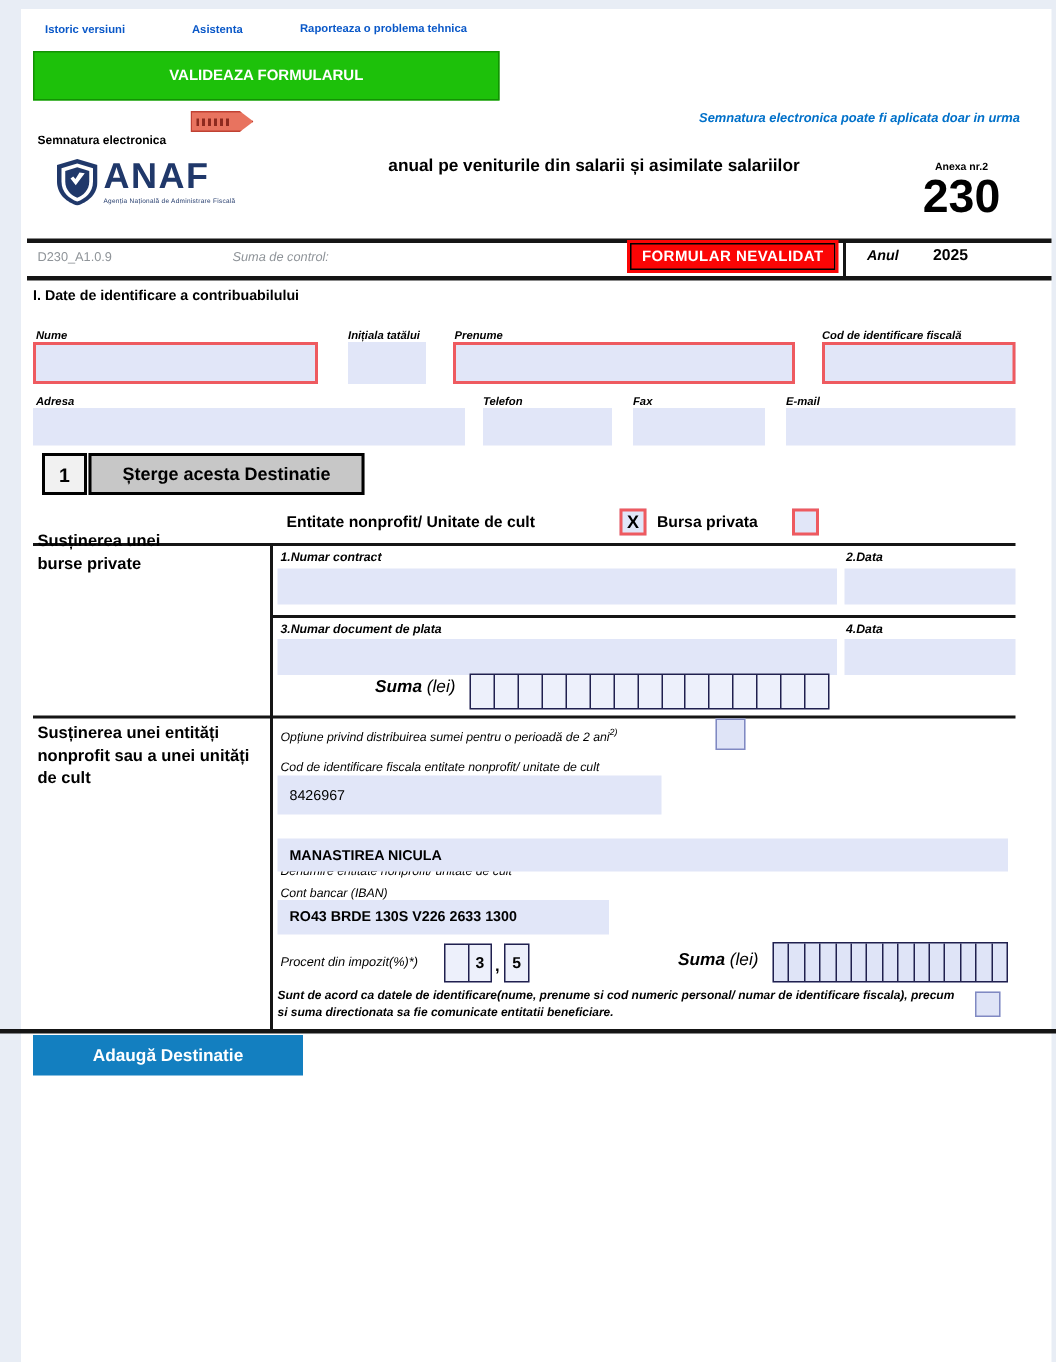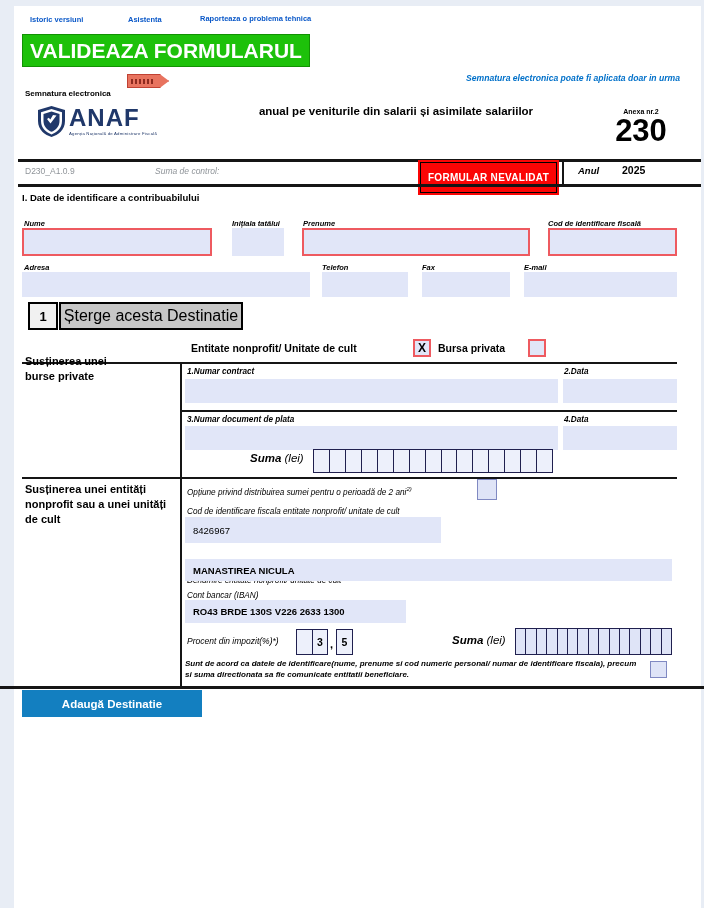--- a/index.html
+++ b/index.html
@@ -1,49 +1,49 @@
 <!DOCTYPE html>
 <html><head>
 <meta charset="utf-8">
 <style>
   * { margin:0; padding:0; box-sizing:border-box; }
   html,body { width:704px; height:908px; }
   body { font-family:"Liberation Sans", sans-serif; background:#ffffff; position:relative; overflow:hidden; }
   .strip { position:absolute; background:#e8edf5; }
   .abs { position:absolute; }
   .link { color:#0a58c8; font-size:7.5px; font-weight:bold; text-decoration:none; cursor:pointer; }
-  .validate-btn { left:22px; top:34px; width:288px; height:33px; background:#1dc10a; border:1px solid #129203;
-                  color:#ffffff; font-size:21px; font-weight:bold; display:flex; align-items:center; justify-content:center; }
+  .validate-btn { left:22px; top:34px; width:311px; height:33px; background:#1dc10a; border:1px solid #129203;
+                  color:#ffffff; font-size:10px; font-weight:bold; display:flex; align-items:center; justify-content:center; }
   .sig-label { left:25px; top:89px; font-size:8px; font-weight:bold; color:#000; }
   .sign-arrow { left:127px; top:74px; width:42px; height:14px; background:#e8735f; border:1px solid #c04133;
                 clip-path:polygon(0 0, 78% 0, 100% 50%, 78% 100%, 0 100%); display:flex; align-items:center; }
   .sign-arrow .marks { width:22px; height:5px; margin-left:3px;
                 background:repeating-linear-gradient(90deg,#8e2a1f 0 2px,transparent 2px 4px); }
   .blue-note { left:440px; top:72px; width:240px; text-align:right; color:#0070c9; font-size:8.6px;
                font-style:italic; font-weight:bold; line-height:13px; }
   .logo-wrap { left:38px; top:106px; display:flex; align-items:flex-start; gap:4px; }
   .logo-text { color:#20386a; font-size:24px; font-weight:800; letter-spacing:1px; line-height:24px; }
   .logo-sub { color:#20386a; font-size:4.3px; margin-top:1px; letter-spacing:0.2px; }
   .form-title { left:180px; top:103px; width:432px; text-align:center; font-size:11.5px; font-weight:bold; line-height:16px; color:#000; }
   .annex { left:600px; top:108px; width:82px; text-align:center; }
   .annex .small { font-size:7px; font-weight:bold; }
   .annex .big { font-size:31px; font-weight:800; line-height:31px; }
   .rule { position:absolute; background:#151515; }
   .gray-txt { color:#8f9499; font-size:8.5px; }
-  .status-box { left:420px; top:162px; width:137px; height:31px; background:#fb0505; border:1px solid #000;
+  .status-box { left:420px; top:162px; width:137px; height:18px; background:#fb0505; border:1px solid #000;
                 outline:2px solid #fb0505; color:#fff; font-size:10px; font-weight:bold;
                 display:flex; align-items:center; justify-content:center; letter-spacing:0.3px; }
   .sec-head { left:22px; top:192px; font-size:9.5px; font-weight:bold; }
   .flabel { position:absolute; font-size:7.5px; font-weight:bold; font-style:italic; color:#000; }
   .inp { position:absolute; background:#e1e6f8; }
   .inp.req { border:2.5px solid #ee5a60; }
   .idx-box { left:28px; top:302px; width:30px; height:28px; background:#f1f1f1; border:2px solid #000;
              font-size:13px; font-weight:bold; display:flex; align-items:center; justify-content:center; }
   .del-btn { left:59px; top:302px; width:184px; height:28px; background:#c7c7c7; border:2px solid #000;
-             font-size:16px; font-weight:normal; display:flex; align-items:center; justify-content:center; cursor:pointer; }
+             font-size:12px; font-weight:bold; display:flex; align-items:center; justify-content:center; cursor:pointer; }
   .cb-label { position:absolute; font-size:10.5px; font-weight:bold; }
   .red-cb { position:absolute; width:18px; height:18px; background:#e1e6f8; border:2.5px solid #ee5a60;
             display:flex; align-items:center; justify-content:center; font-size:12px; font-weight:bold; color:#000; }
   .vline { position:absolute; background:#151515; }
   .tbl-label { position:absolute; font-size:11px; font-weight:bold; line-height:15px; }
   .itlabel { position:absolute; font-size:8.2px; font-style:italic; color:#000; }
   .comb { position:absolute; display:flex; border:1.4px solid #20204f; background:#edf0fb; }
   .comb.dark { background:#dfe4f7; }
   .comb-cell { flex:1; border-left:1.4px solid #20204f; }
   .comb-cell:first-child { border-left:none; }

